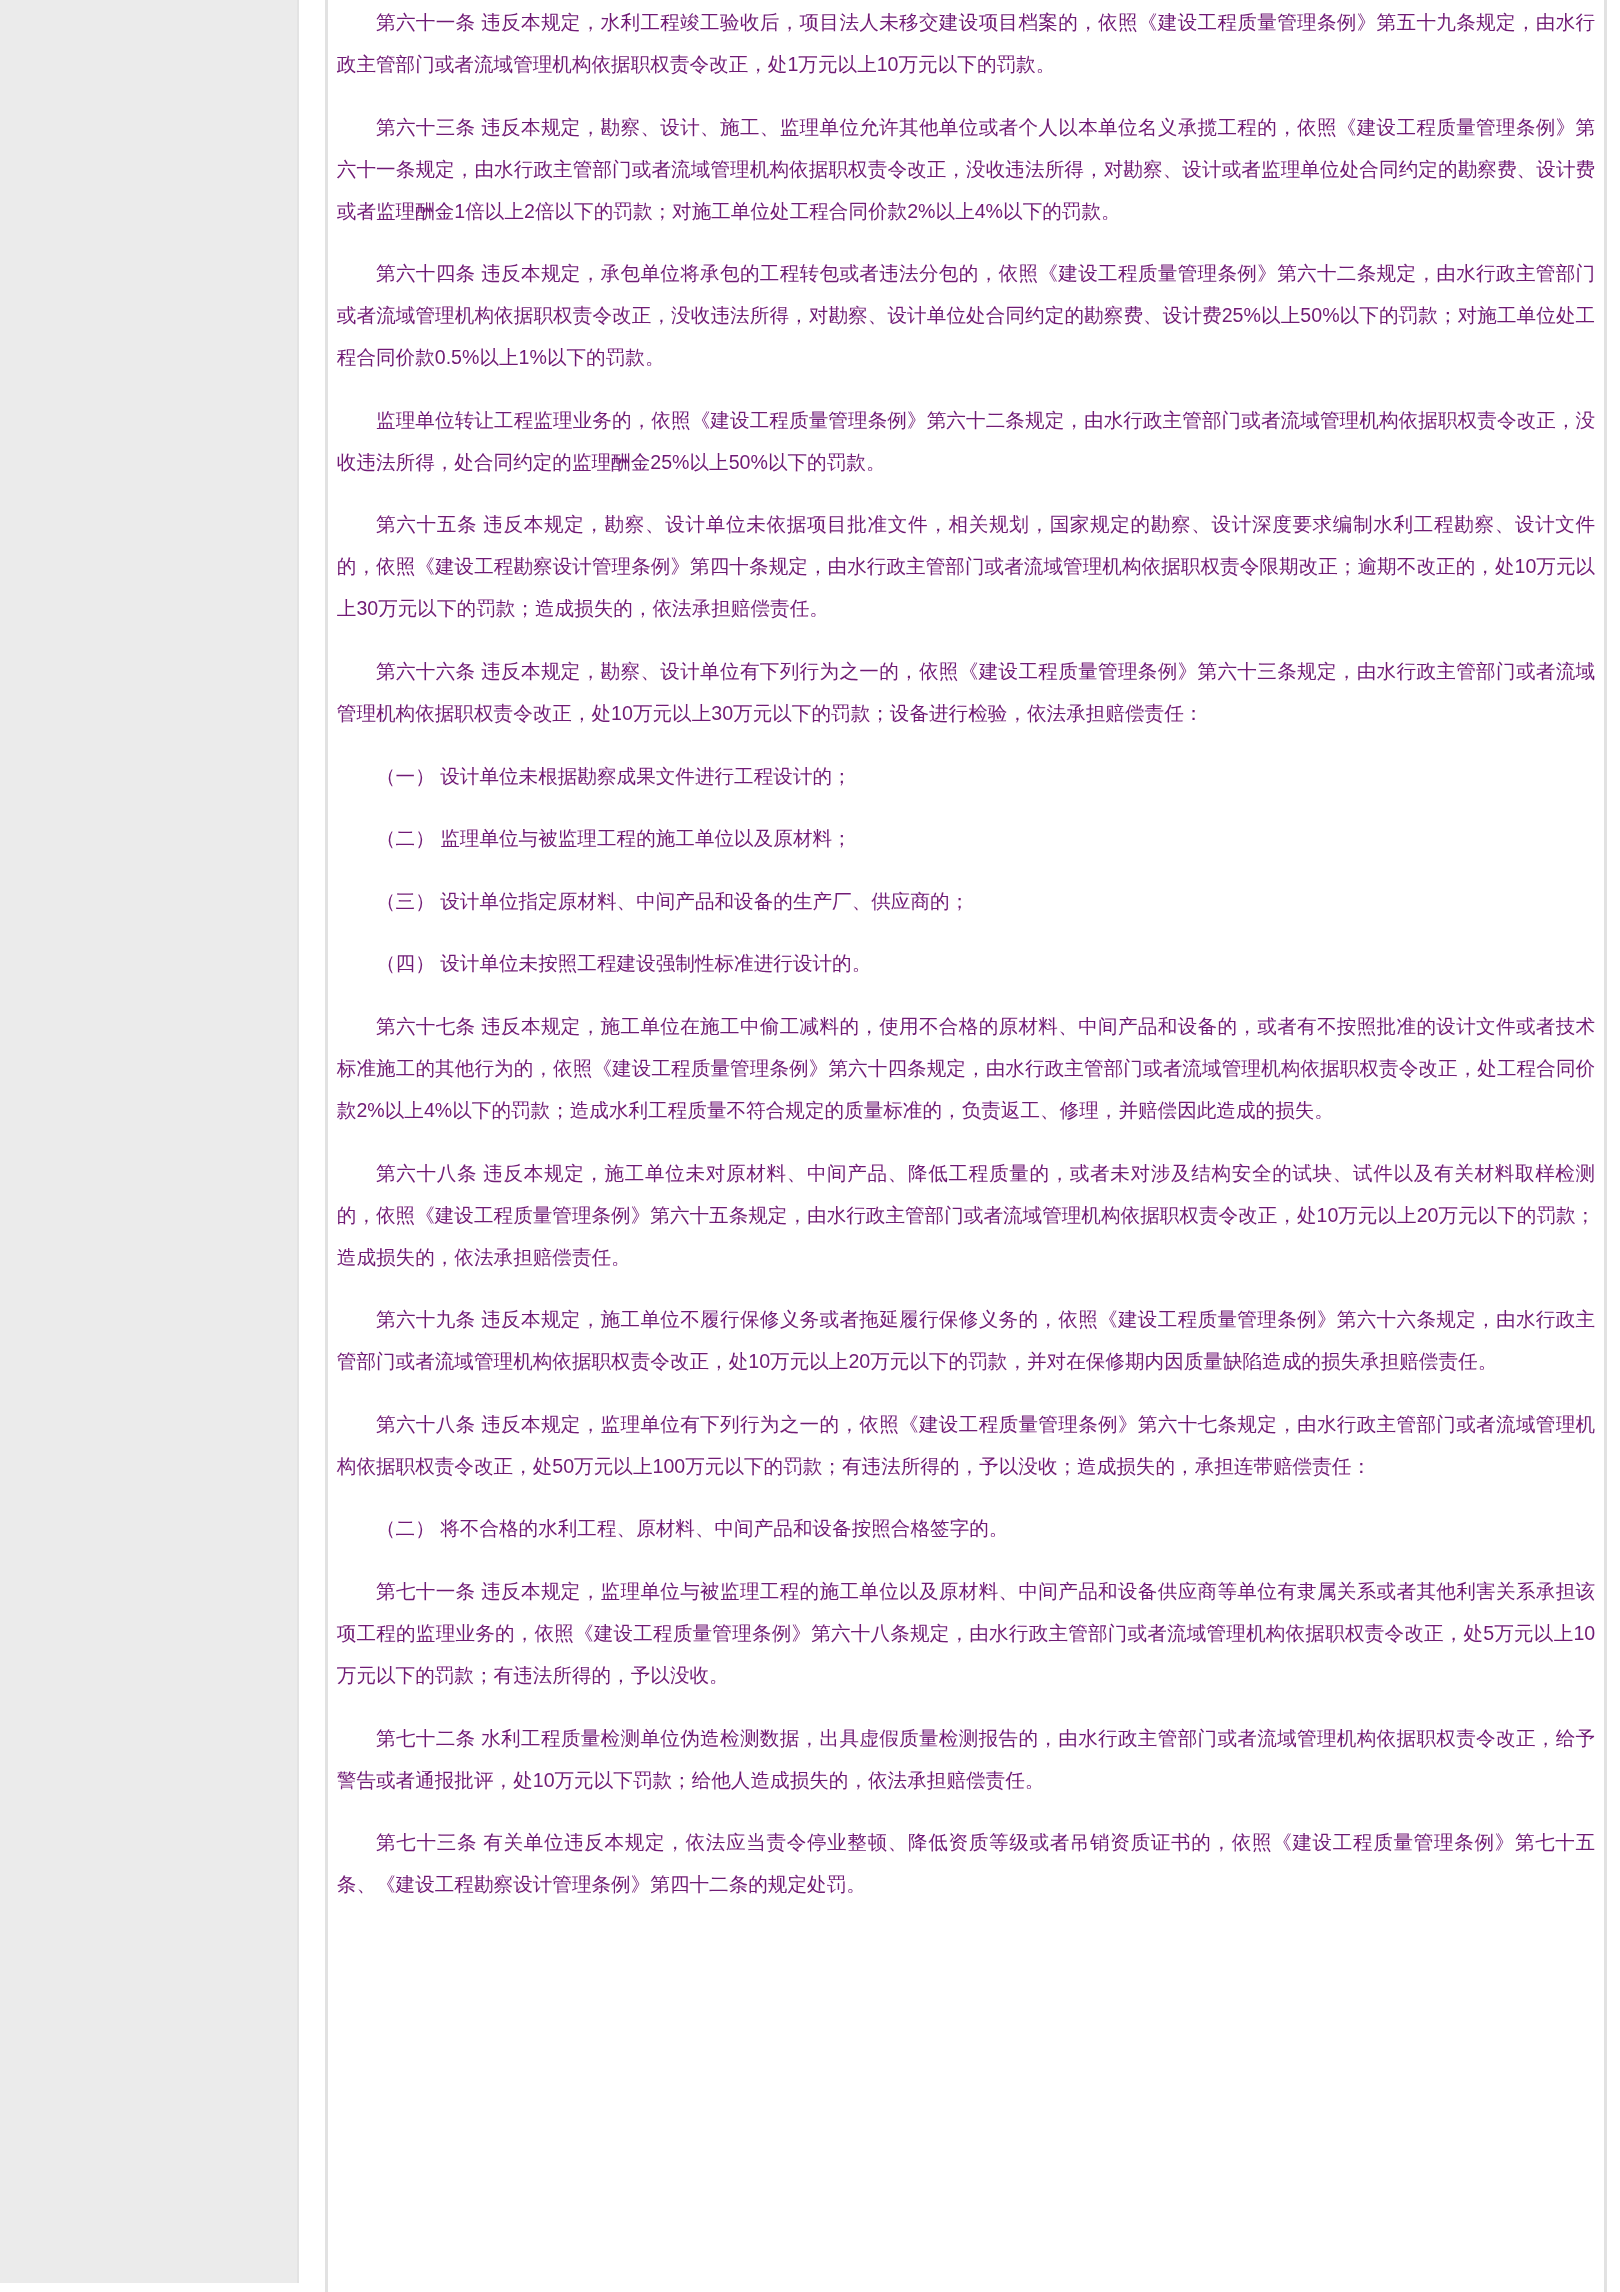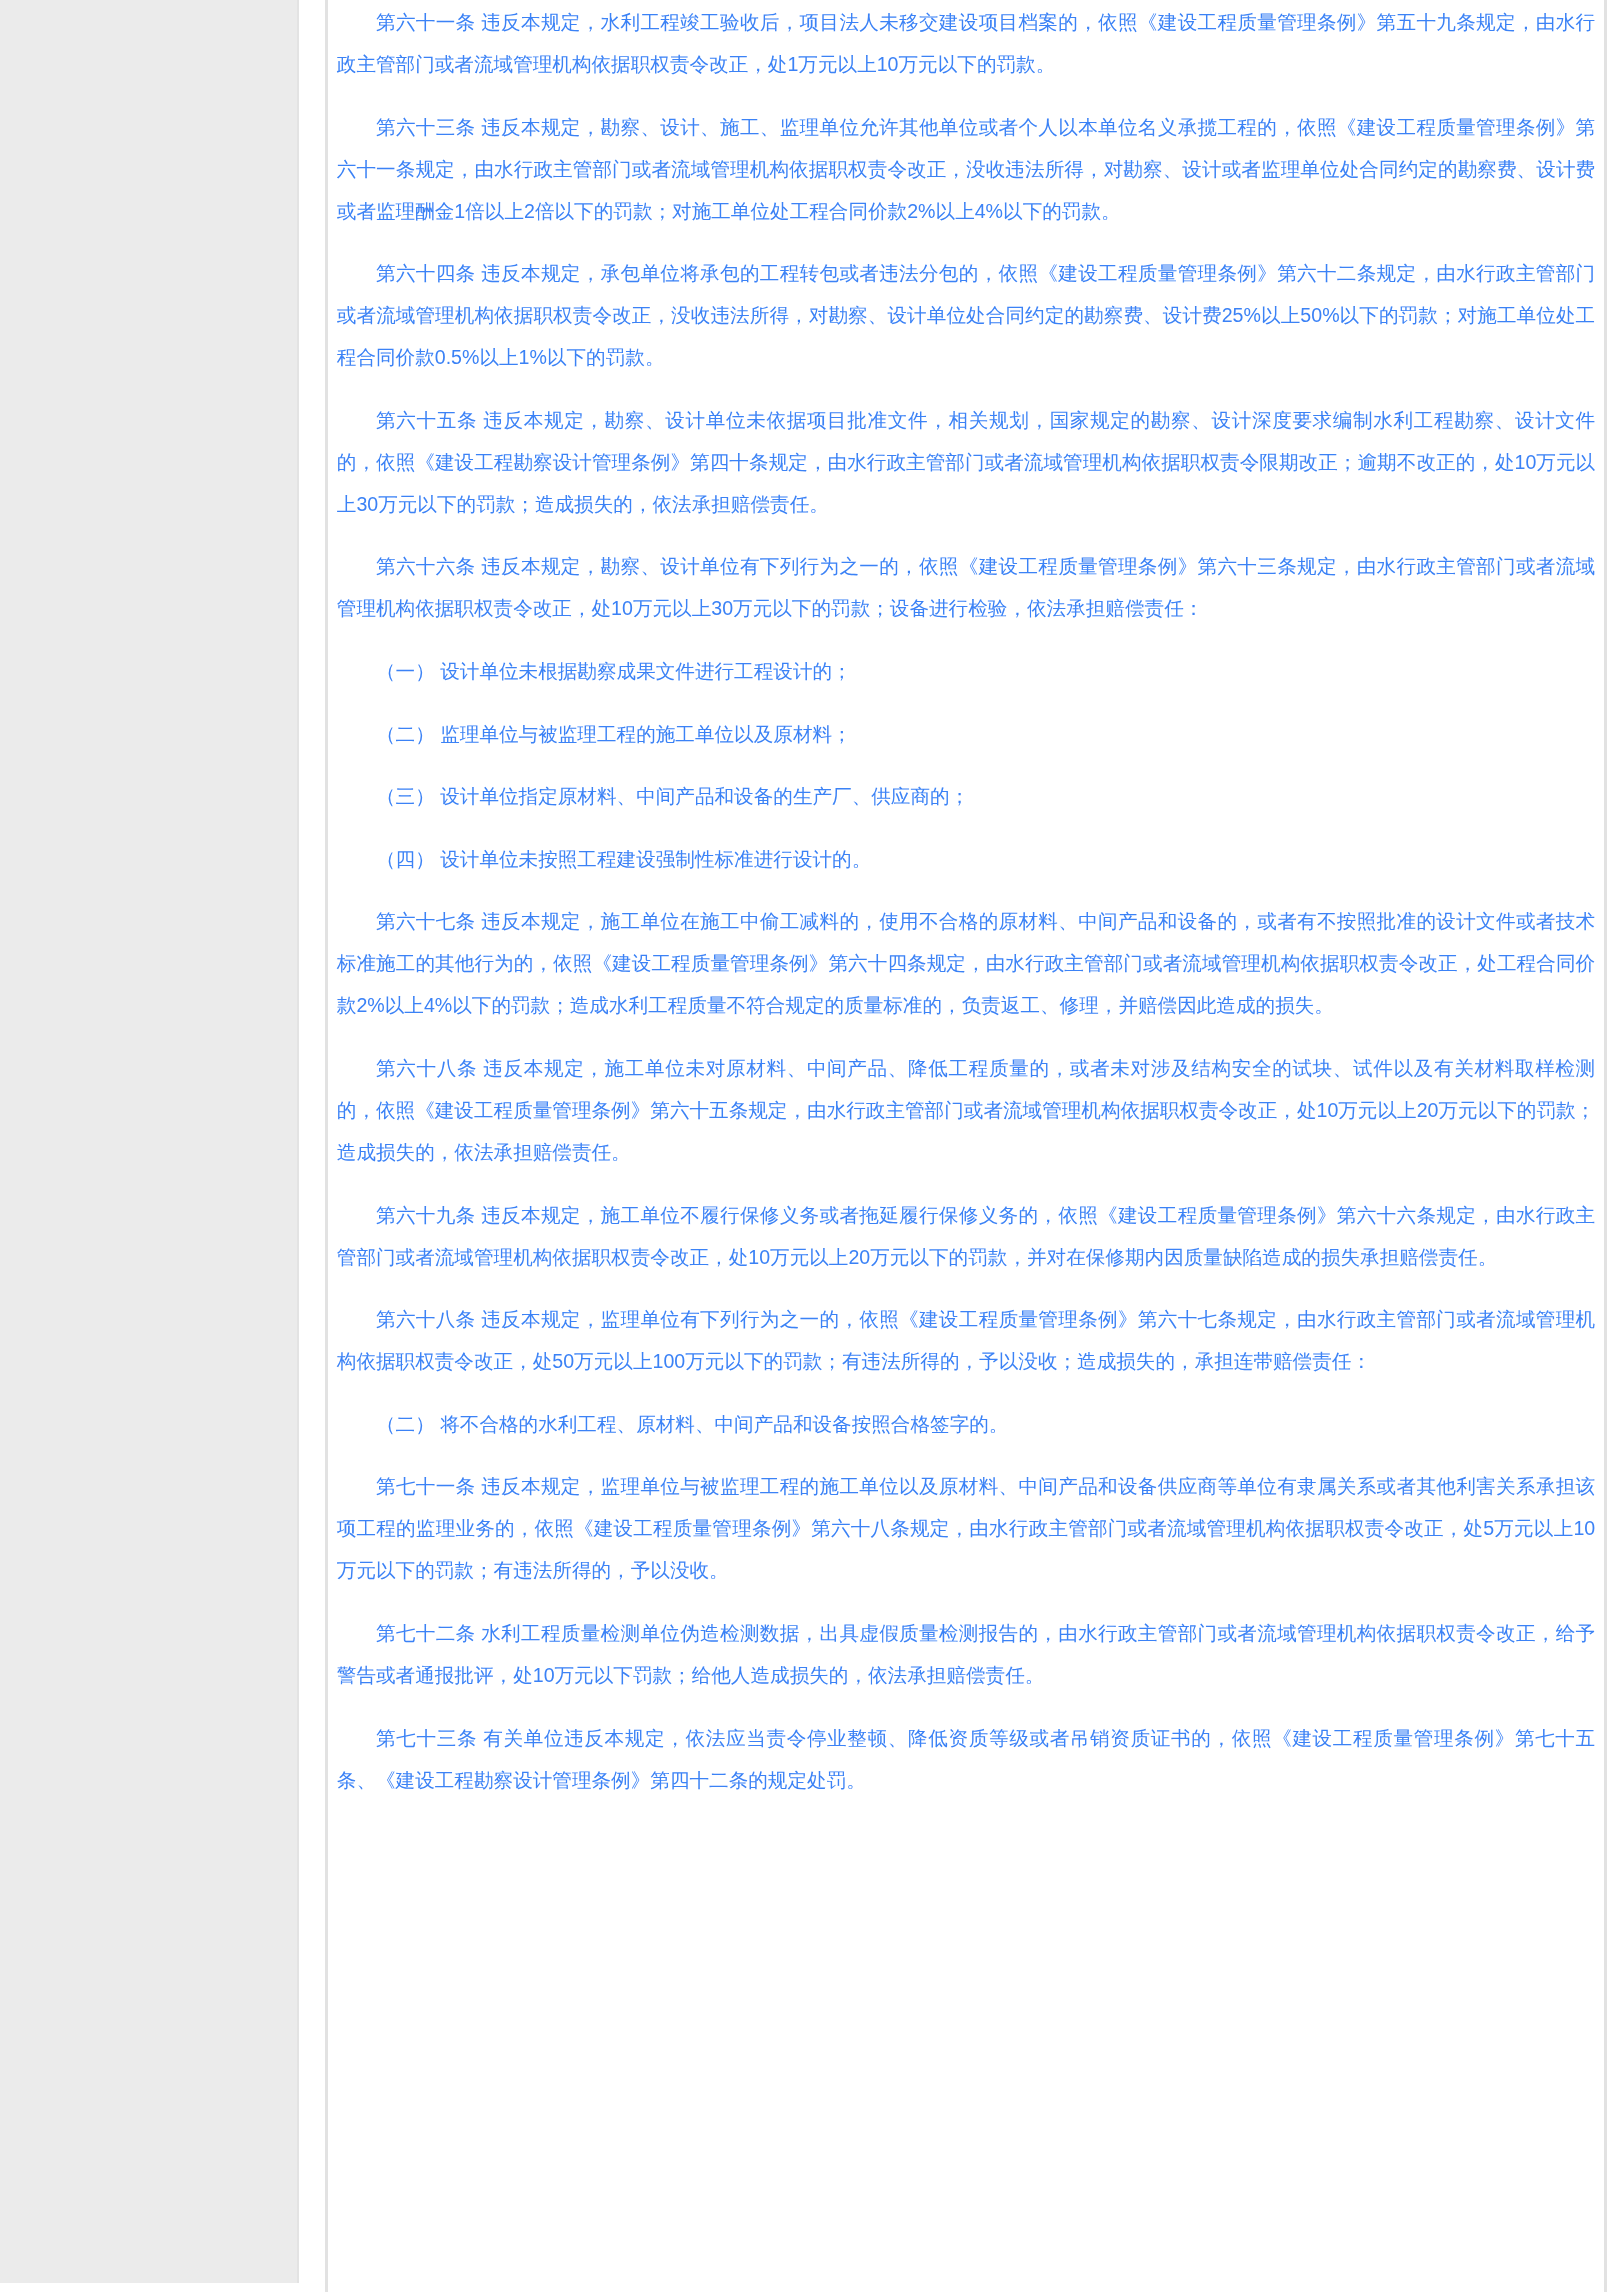--- a/index.html
+++ b/index.html
@@ -45,37 +45,38 @@
     top: 0;
     width: 1274px;
     box-sizing: border-box;
     padding: 1px 7.8px 0 7.8px;
     background: #ffffff;
   }
   .content p {
     margin: 0 0 20.6px 0;
     font-size: 19.6px;
     line-height: 42px;
-    color: #3b82f6;
+    color: #701a75;
     text-align: justify;
     text-indent: 2em;
     word-break: break-all;
   }
 </style>
 </head>
 <body>
 
 <div class="left-panel"></div>
 <div class="rule-vertical-left"></div>
 <div class="rule-vertical-right"></div>
 
 <div class="content">
   <p>第六十一条 违反本规定，水利工程竣工验收后，项目法人未移交建设项目档案的，依照《建设工程质量管理条例》第五十九条规定，由水行政主管部门或者流域管理机构依据职权责令改正，处1万元以上10万元以下的罚款。</p>
   <p>第六十三条 违反本规定，勘察、设计、施工、监理单位允许其他单位或者个人以本单位名义承揽工程的，依照《建设工程质量管理条例》第六十一条规定，由水行政主管部门或者流域管理机构依据职权责令改正，没收违法所得，对勘察、设计或者监理单位处合同约定的勘察费、设计费或者监理酬金1倍以上2倍以下的罚款；对施工单位处工程合同价款2%以上4%以下的罚款。</p>
   <p>第六十四条 违反本规定，承包单位将承包的工程转包或者违法分包的，依照《建设工程质量管理条例》第六十二条规定，由水行政主管部门或者流域管理机构依据职权责令改正，没收违法所得，对勘察、设计单位处合同约定的勘察费、设计费25%以上50%以下的罚款；对施工单位处工程合同价款0.5%以上1%以下的罚款。</p>
+  <p>监理单位转让工程监理业务的，依照《建设工程质量管理条例》第六十二条规定，由水行政主管部门或者流域管理机构依据职权责令改正，没收违法所得，处合同约定的监理酬金25%以上50%以下的罚款。</p>
   <p>第六十五条 违反本规定，勘察、设计单位未依据项目批准文件，相关规划，国家规定的勘察、设计深度要求编制水利工程勘察、设计文件的，依照《建设工程勘察设计管理条例》第四十条规定，由水行政主管部门或者流域管理机构依据职权责令限期改正；逾期不改正的，处10万元以上30万元以下的罚款；造成损失的，依法承担赔偿责任。</p>
   <p>第六十六条 违反本规定，勘察、设计单位有下列行为之一的，依照《建设工程质量管理条例》第六十三条规定，由水行政主管部门或者流域管理机构依据职权责令改正，处10万元以上30万元以下的罚款；设备进行检验，依法承担赔偿责任：</p>
   <p>（一） 设计单位未根据勘察成果文件进行工程设计的；</p>
   <p>（二） 监理单位与被监理工程的施工单位以及原材料；</p>
   <p>（三） 设计单位指定原材料、中间产品和设备的生产厂、供应商的；</p>
   <p>（四） 设计单位未按照工程建设强制性标准进行设计的。</p>
   <p>第六十七条 违反本规定，施工单位在施工中偷工减料的，使用不合格的原材料、中间产品和设备的，或者有不按照批准的设计文件或者技术标准施工的其他行为的，依照《建设工程质量管理条例》第六十四条规定，由水行政主管部门或者流域管理机构依据职权责令改正，处工程合同价款2%以上4%以下的罚款；造成水利工程质量不符合规定的质量标准的，负责返工、修理，并赔偿因此造成的损失。</p>
   <p>第六十八条 违反本规定，施工单位未对原材料、中间产品、降低工程质量的，或者未对涉及结构安全的试块、试件以及有关材料取样检测的，依照《建设工程质量管理条例》第六十五条规定，由水行政主管部门或者流域管理机构依据职权责令改正，处10万元以上20万元以下的罚款；造成损失的，依法承担赔偿责任。</p>
   <p>第六十九条 违反本规定，施工单位不履行保修义务或者拖延履行保修义务的，依照《建设工程质量管理条例》第六十六条规定，由水行政主管部门或者流域管理机构依据职权责令改正，处10万元以上20万元以下的罚款，并对在保修期内因质量缺陷造成的损失承担赔偿责任。</p>
   <p>第六十八条 违反本规定，监理单位有下列行为之一的，依照《建设工程质量管理条例》第六十七条规定，由水行政主管部门或者流域管理机构依据职权责令改正，处50万元以上100万元以下的罚款；有违法所得的，予以没收；造成损失的，承担连带赔偿责任：</p>

